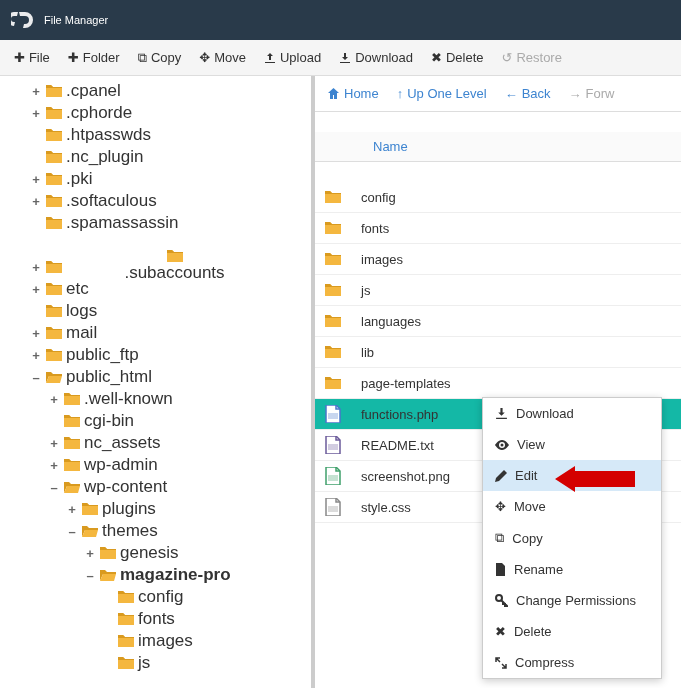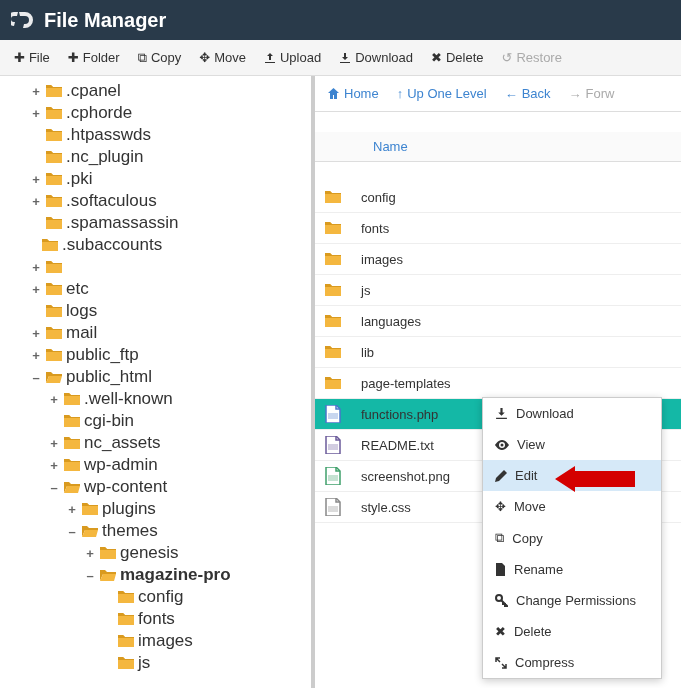--- a/index.html
+++ b/index.html
@@ -1,19 +1,19 @@
 <!DOCTYPE html>
 <html><head>
 <meta charset="utf-8">
 <style>
 * { box-sizing: border-box; margin: 0; padding: 0; }
 body { font-family: Arial, Helvetica, sans-serif; font-size: 13px; color: #333; background: #fff; width: 681px; height: 688px; overflow: hidden; position: relative; }
 .header { background: #293a4a; color: #fff; height: 40px; display: flex; align-items: center; padding: 0 10px; }
 .logo { width: 24px; height: 24px; margin-right: 10px; display: flex; align-items: center; justify-content: center; }
-.header-title { font-size: 20px; font-weight: bold; text-align: center; }
+.header-title { font-size: 11px; font-weight: normal; text-align: center; }
 .toolbar { background: #f5f5f5; border-bottom: 1px solid #ddd; height: 36px; display: flex; align-items: center; padding: 0 6px; gap: 2px; }
 .toolbar-btn { display: flex; align-items: center; padding: 5px 8px; cursor: pointer; color: #333; font-size: 13px; gap: 4px; }
 .toolbar-btn.disabled { color: #aaa; cursor: default; }
 .main { display: flex; height: calc(100% - 76px); }
 .sidebar { width: 315px; overflow-y: auto; border-right: 4px solid #ccc; padding: 4px 0; }
 .tree-item { display: flex; align-items: center; height: 22px; cursor: pointer; white-space: nowrap; }
 .tree-item.bold .tree-label { font-weight: bold; }
 .expander { width: 12px; text-align: center; color: #666; font-weight: bold; cursor: pointer; }
 .folder-icon { width: 16px; height: 14px; margin: 0 4px; }
 .tree-label { font-size: 17px; }
@@ -153,21 +153,21 @@
       <div class="tree-item" style="padding-left: 30px;">
         <span class="expander">&nbsp;</span>
         <span class="folder-icon">
           <svg width="16" height="14" viewBox="0 0 16 14">
             <path d="M0 1h5l2 2h9v10H0z" fill="#f4b73f"></path>
             <path d="M0 1h5l2 2h9v1H0z" fill="#d99a1f"></path>
           </svg>
         </span>
         <span class="tree-label" style="">.spamassassin</span>
       </div>
-      <div class="tree-item" style="padding-left: 26px;">
+      <div class="tree-item" style="padding-left: 38px; flex-direction: column;">
         <span class="expander">&nbsp;</span>
         <span class="folder-icon">
           <svg width="16" height="14" viewBox="0 0 16 14">
             <path d="M0 1h5l2 2h9v10H0z" fill="#f4b73f"></path>
             <path d="M0 1h5l2 2h9v1H0z" fill="#d99a1f"></path>
           </svg>
         </span>
         <span class="tree-label" style="">.subaccounts</span>
       </div>
       <div class="tree-item" style="padding-left: 30px;">

